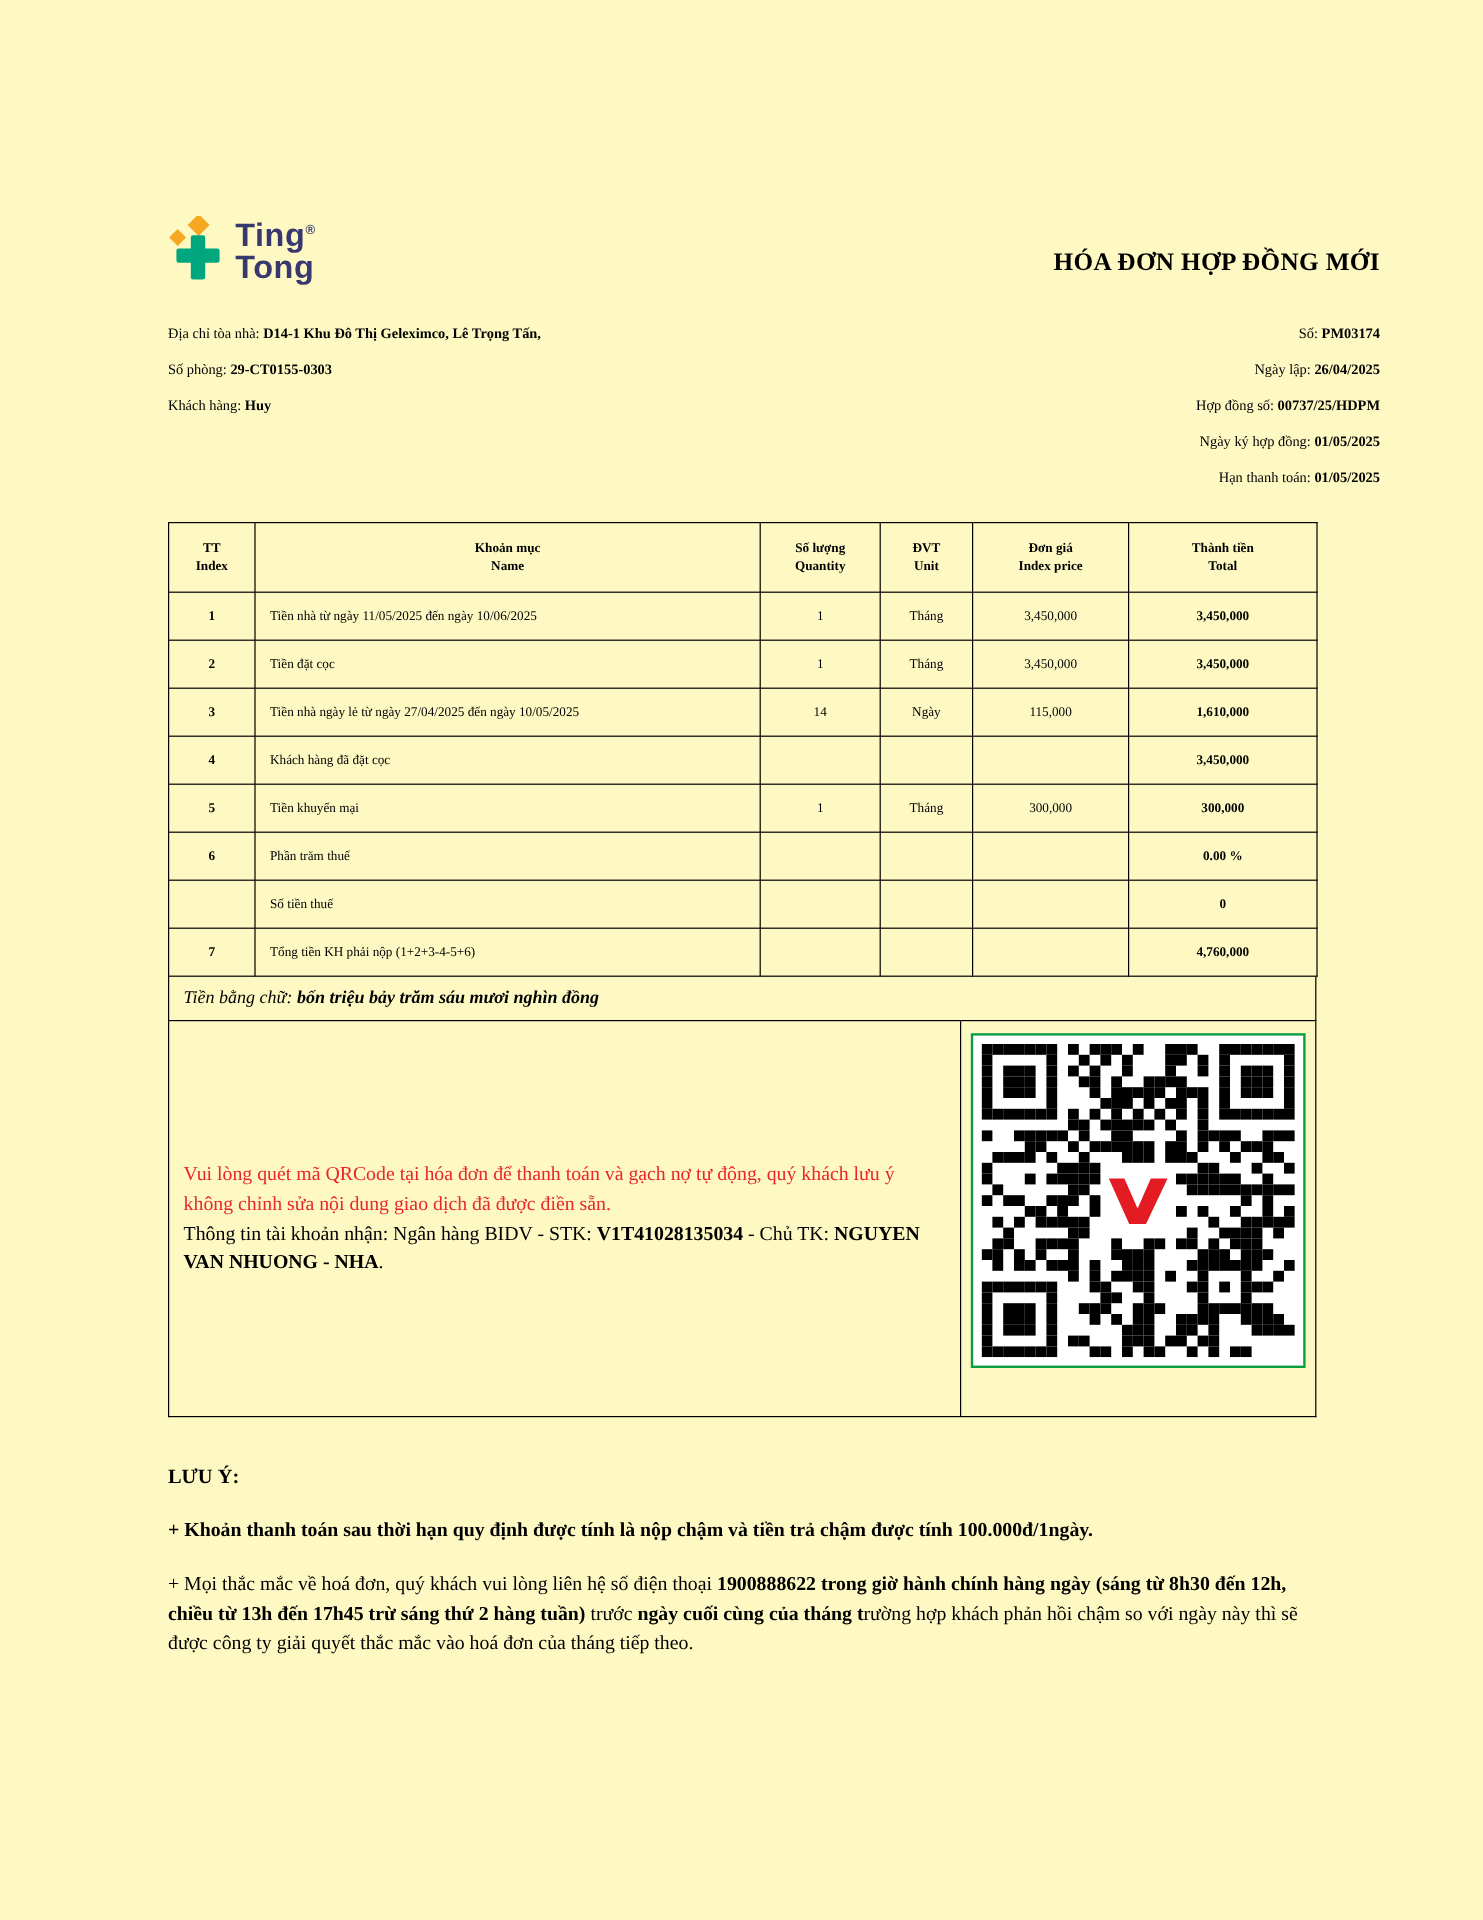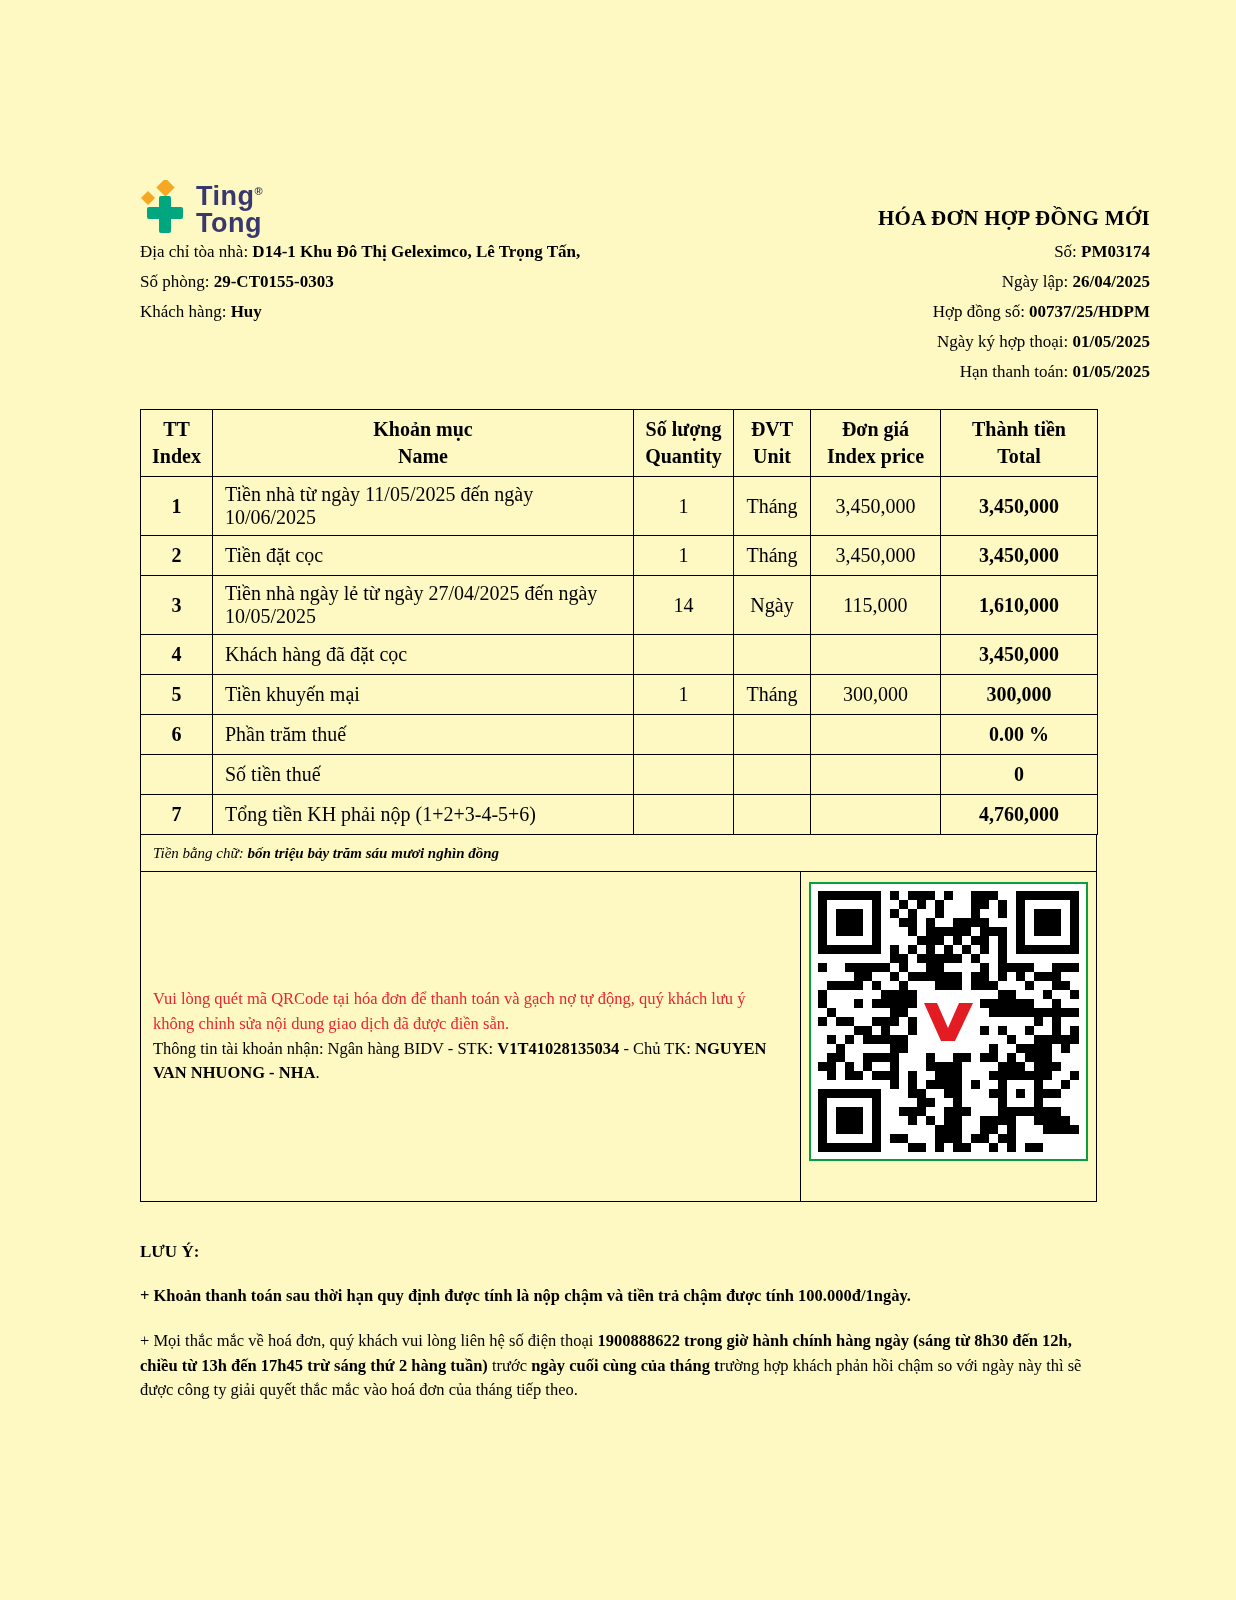--- a/index.html
+++ b/index.html
@@ -20,31 +20,31 @@
   .logo { display: flex; align-items: flex-start; gap: 10px; }
   .logo-text {
     font-family: "Liberation Sans", "DejaVu Sans", sans-serif;
     font-weight: bold; font-size: 27px; line-height: 1.0;
     color: #39386e; letter-spacing: 0.5px; padding-top: 3px;
   }
   .logo-text .reg { font-size: 11px; vertical-align: super; }
   .page-title { font-size: 21px; font-weight: bold; margin-top: 26px; letter-spacing: 0.3px; }
 
   
-  .info-row { display: flex; justify-content: center; font-size: 17px; }
+  .info-row { display: flex; justify-content: center; margin-top: 26px; font-size: 12px; }
   .info-left { width: 600px; }
   .info-right { text-align: right; flex: 1; }
   .info-line { line-height: 30px; height: 30px; white-space: nowrap; }
   .info-line .val { font-weight: bold; }
 
   
   table.invoice-table {
     width: 957px; margin-top: 22px;
     border-collapse: collapse; table-layout: fixed;
-    font-size: 20px;
+    font-size: 11px;
   }
   .invoice-table th, .invoice-table td {
     border: 1px solid #000; text-align: center; vertical-align: middle;
     padding: 6px;
   }
   .invoice-table th { font-weight: bold; height: 58px; line-height: 1.35; }
   .invoice-table td { height: 40px; }
   .invoice-table td.c-name { text-align: left; padding: 6px 10px 6px 12px; }
   .invoice-table td.c-idx { font-weight: bold; }
   .invoice-table td.c-total { font-weight: bold; }
@@ -105,21 +105,21 @@
   <div class="info-row">
     <div class="info-left">
       <div class="info-line"><span>Địa chỉ tòa nhà: </span><span class="val">D14-1 Khu Đô Thị Geleximco, Lê Trọng Tấn,</span></div>
       <div class="info-line"><span>Số phòng: </span><span class="val">29-CT0155-0303</span></div>
       <div class="info-line"><span>Khách hàng: </span><span class="val">Huy</span></div>
     </div>
     <div class="info-right">
       <div class="info-line"><span>Số: </span><span class="val">PM03174</span></div>
       <div class="info-line"><span>Ngày lập: </span><span class="val">26/04/2025</span></div>
       <div class="info-line"><span>Hợp đồng số: </span><span class="val">00737/25/HDPM</span></div>
-      <div class="info-line"><span>Ngày ký hợp thoại: </span><span class="val">01/05/2025</span></div>
+      <div class="info-line"><span>Ngày ký hợp đồng: </span><span class="val">01/05/2025</span></div>
       <div class="info-line"><span>Hạn thanh toán: </span><span class="val">01/05/2025</span></div>
     </div>
   </div>
 
   <table class="invoice-table">
     <colgroup>
       <col style="width:72px">
         <col style="width:421px">
         <col style="width:100px">
         <col style="width:77px">

